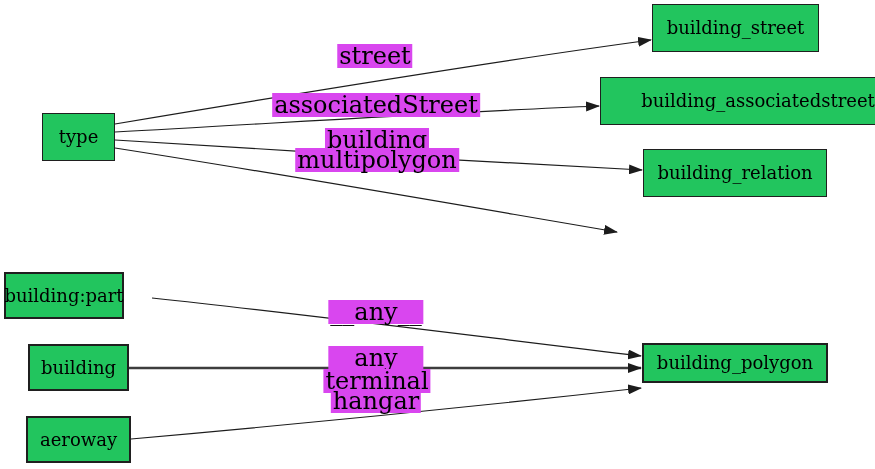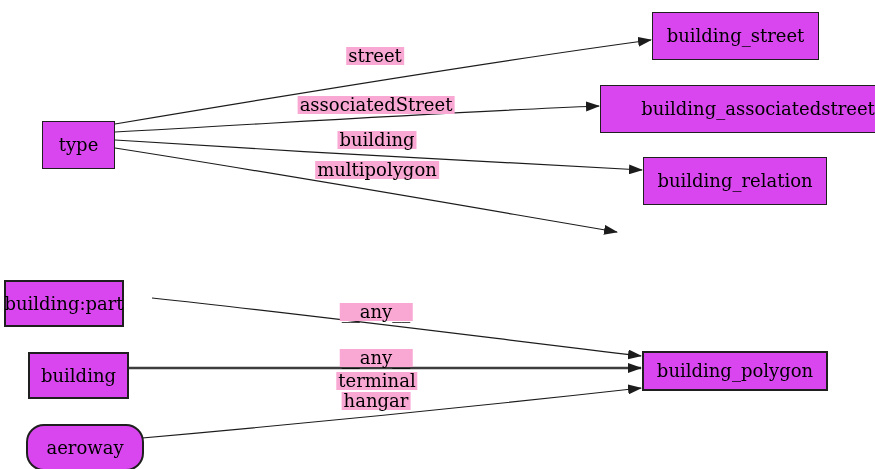--- a/index.html
+++ b/index.html
@@ -24,55 +24,54 @@
     stroke:#1c1c1c;
     stroke-width:1.2px;
   }
   .edge.thick{
     stroke:#3d3d3d;
     stroke-width:2.4px;
   }
   .node{
     position:absolute;
     box-sizing:border-box;
-    background:#d946ef;
+    background:#22c55e;
     border:1px solid #1f1f1f;
     display:flex;
     align-items:center;
     justify-content:center;
     font-size:18px;
     line-height:1;
     white-space:nowrap;
     z-index:2;
-    margin-top:8px;
   }
   .node.heavy{border-width:2px;}
   .n-type{left:42px;top:113px;width:73px;height:48px;}
   .n-building-street{left:652px;top:4px;width:167px;height:48px;}
   .n-building-associatedstreet{left:600px;top:77px;width:316px;height:48px;}
   .n-building-relation{left:643px;top:149px;width:184px;height:48px;}
   .n-building-multipolygon{left:618px;top:220px;width:235px;height:48px;}
   .n-building-part{left:4px;top:272px;width:120px;height:47px;}
   .n-building{left:28px;top:344px;width:101px;height:47px;}
-  .n-aeroway{left:26px;top:416px;width:118px;height:47px;border-radius:18px;}
+  .n-aeroway{left:26px;top:416px;width:105px;height:47px;}
   .n-building-polygon{left:642px;top:343px;width:186px;height:40px;}
   .edge-label{
     position:absolute;
     transform:translate(-50%,-50%);
-    font-size:18px;
+    font-size:24px;
     line-height:1;
     white-space:nowrap;
-    background:#f9a8d4;
+    background:#d946ef;
     padding:0 2px;
     z-index:1;
   }
   .el-street{left:375px;top:56px;}
   .el-associatedstreet{left:376px;top:105px;}
   .el-building{left:377px;top:140px;}
-  .el-multipolygon{left:377px;top:170px;}
+  .el-multipolygon{left:377px;top:160px;}
   .el-any1{left:376px;top:312px;}
   .el-any2{left:376px;top:358px;}
   .el-terminal{left:377px;top:381px;}
   .el-hangar{left:376px;top:401px;}
 </style>
 </head>
 <body>
 
 <div id="canvas">
 

